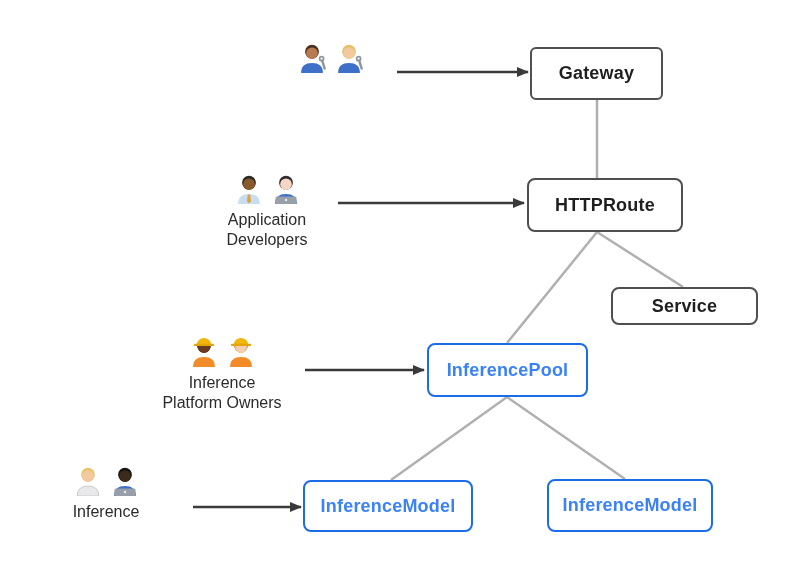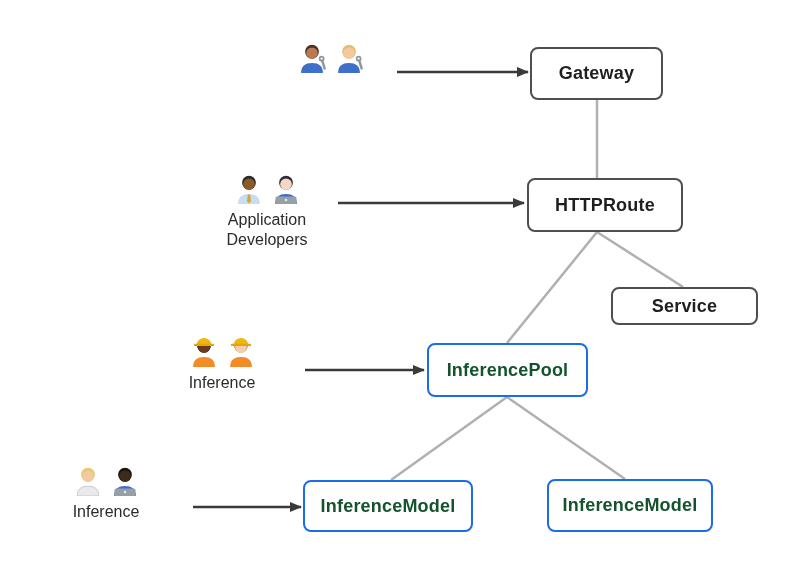--- a/index.html
+++ b/index.html
@@ -15,21 +15,21 @@
   .node {
     position: absolute;
     display: flex; align-items: center; justify-content: center;
     background: #ffffff;
     border-radius: 8px;
     font-weight: bold; font-size: 18px;
     box-sizing: border-box;
     letter-spacing: 0.2px;
   }
   .node.gray { border: 2.5px solid #4f4f4f; color: #1f1f1f; }
-  .node.blue { border: 2.5px solid #1a6ce8; color: #14532d; }
+  .node.blue { border: 2.5px solid #1a6ce8; color: #3b82f6; }
   .persona {
     position: absolute;
     display: flex; flex-direction: column; align-items: center;
     text-align: center;
   }
   .persona .icons { display: flex; gap: 3px; align-items: flex-end; }
   .persona .label { margin-top: 6px; font-size: 16px; line-height: 20px; color: #2b2b2b; }
 </style>
 </head>
 <body>
@@ -45,21 +45,21 @@
       <line x1="597" y1="232" x2="683" y2="287" stroke="#b0b0b0" stroke-width="2.5"></line>
       <line x1="597" y1="232" x2="507" y2="343" stroke="#b0b0b0" stroke-width="2.5"></line>
       <line x1="507" y1="397" x2="391" y2="480" stroke="#b0b0b0" stroke-width="2.5"></line>
       <line x1="507" y1="397" x2="625" y2="479" stroke="#b0b0b0" stroke-width="2.5"></line>
       <line x1="397" y1="72" x2="528" y2="72" stroke="#3a3a3a" stroke-width="2.5" marker-end="url(#arrowhead)"></line>
       <line x1="338" y1="203" x2="524" y2="203" stroke="#3a3a3a" stroke-width="2.5" marker-end="url(#arrowhead)"></line>
       <line x1="305" y1="370" x2="424" y2="370" stroke="#3a3a3a" stroke-width="2.5" marker-end="url(#arrowhead)"></line>
       <line x1="193" y1="507" x2="301" y2="507" stroke="#3a3a3a" stroke-width="2.5" marker-end="url(#arrowhead)"></line>
     </svg>
   <div id="node-layer">
-      <div class="node gray" style="left: 530px; top: 47px; width: 133px; height: 53px;">
+      <div class="node gray" style="left: 530px; top: 47px; width: 133px; height: 53px; border-radius: 6px;">
         <span>Gateway</span>
       </div>
       <div class="node gray" style="left: 527px; top: 178px; width: 156px; height: 54px;">
         <span>HTTPRoute</span>
       </div>
       <div class="node gray" style="left: 611px; top: 287px; width: 147px; height: 38px;">
         <span>Service</span>
       </div>
       <div class="node blue" style="left: 427px; top: 343px; width: 161px; height: 54px;">
         <span>InferencePool</span>
@@ -123,20 +123,21 @@
           <svg viewBox="0 0 36 36" width="34" height="34">
             <path d="M6.5 36 q0 -10.5 11.5 -10.5 q11.5 0 11.5 10.5 z" fill="#f28c28"></path>
             <circle cx="18" cy="13.5" r="7.3" fill="#b98a4a"></circle>
             <circle cx="18" cy="15" r="6.1" fill="#f3cfae"></circle>
             <path d="M10.6 11.8 a7.4 6.6 0 0 1 14.8 0 z" fill="#f2b70e"></path>
             <path d="M8.4 11.4 h19.2 a1.2 1.2 0 0 1 0 2.4 h-19.2 a1.2 1.2 0 0 1 0 -2.4 z" fill="#e3a50c"></path>
           </svg>
         </div>
         <div class="label">
           <div>Inference</div>
+          <div>Platform Owners</div>
         </div>
       </div>
       <div class="persona" style="left: 6px; top: 462px; width: 200px;">
         <div class="icons">
           <svg viewBox="0 0 36 36" width="34" height="34">
             <path d="M6.5 36 q0 -10.5 11.5 -10.5 q11.5 0 11.5 10.5 z" fill="#e9e9ec" stroke="#c9c9cd"></path>
             <circle cx="18" cy="13.5" r="7.3" fill="#e6c76e"></circle>
             <circle cx="18" cy="15" r="6.1" fill="#f3c99f"></circle>
           </svg>
           <svg viewBox="0 0 36 36" width="34" height="34">

